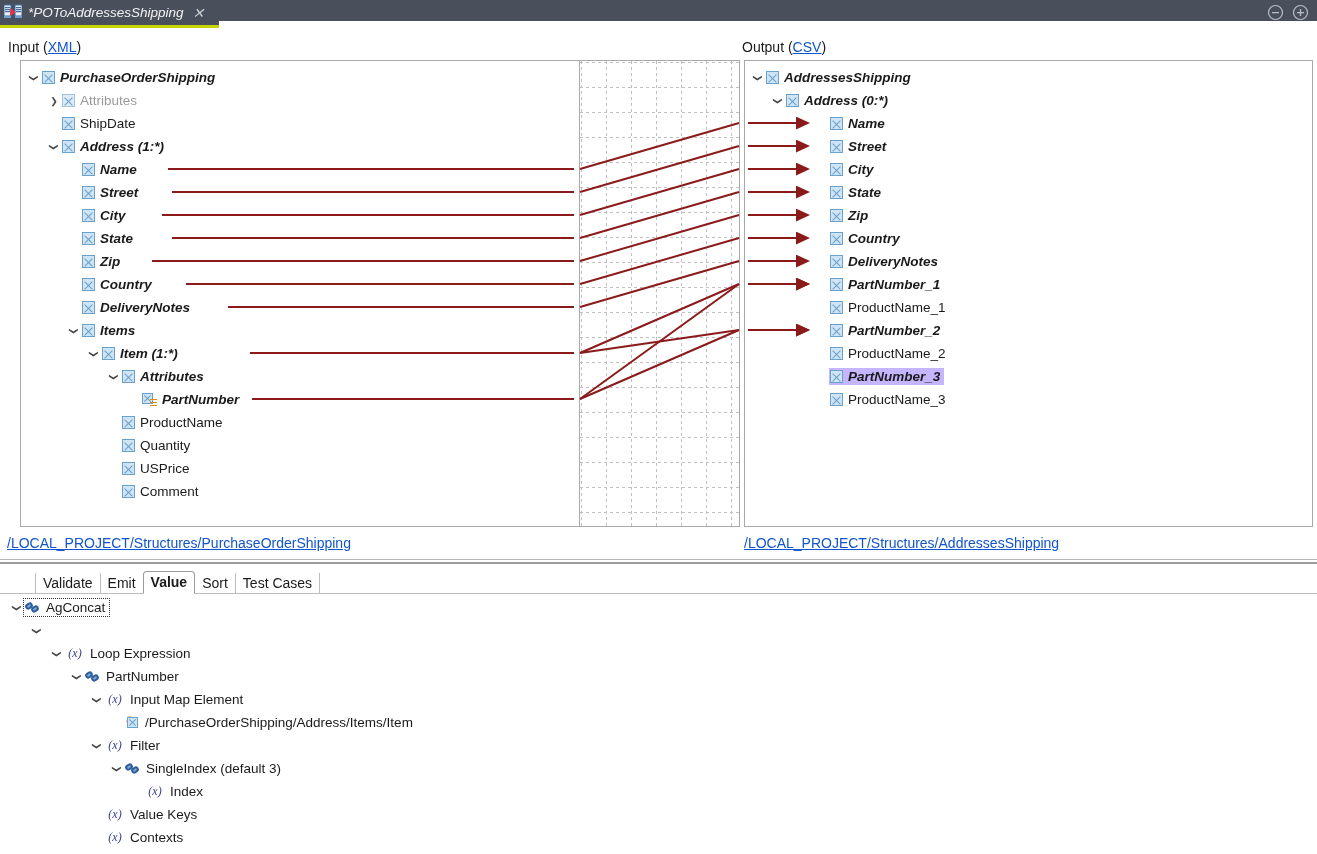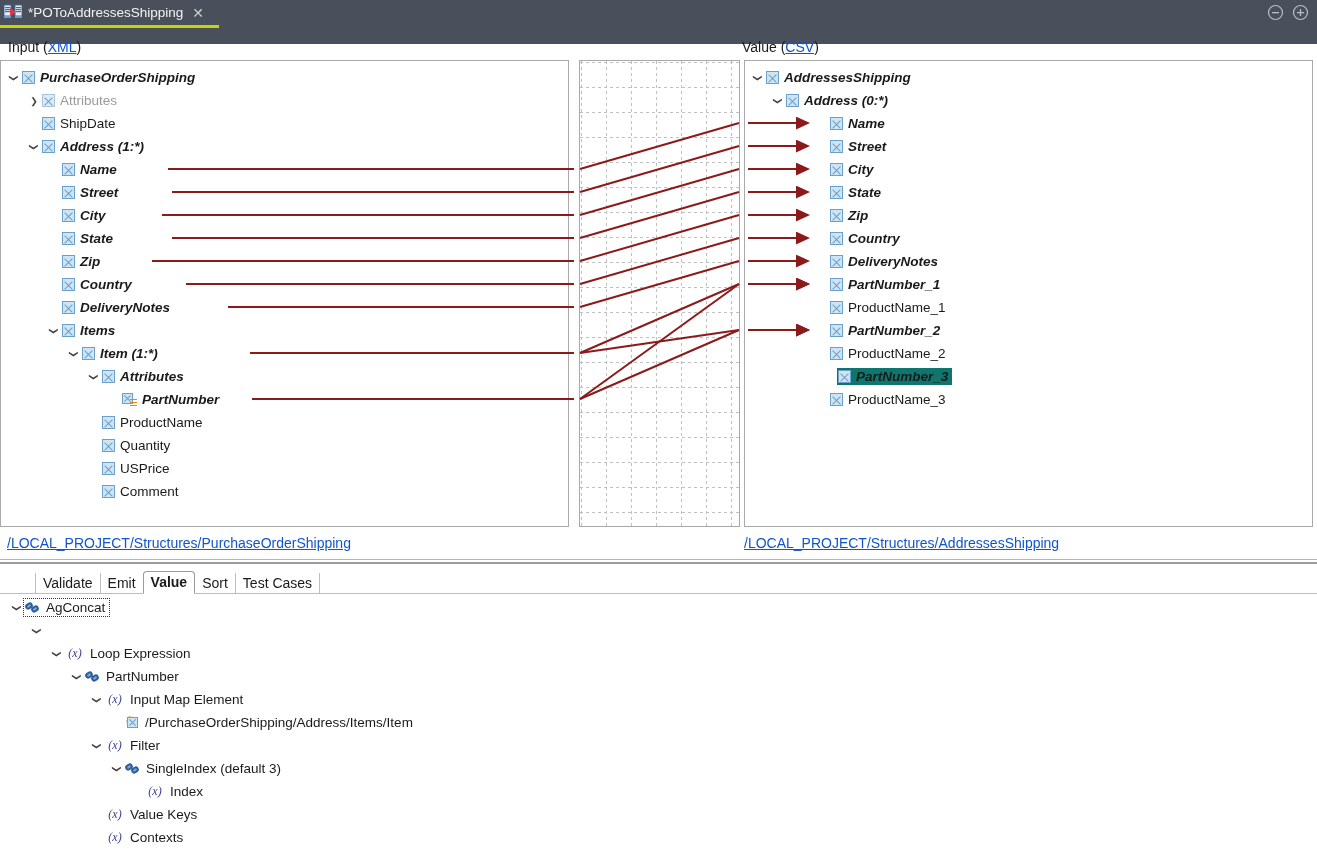--- a/index.html
+++ b/index.html
@@ -7,22 +7,23 @@
     margin: 0; padding: 0;
     width: 1317px; height: 854px;
     background: #ffffff;
     font-family: "Liberation Sans", sans-serif;
     overflow: hidden;
   }
   #root { position: relative; width: 1317px; height: 854px; }
 
   
   .titlebar {
-    position: absolute; left:0; top:0; width:1317px; height:44px;
+    position: absolute; left:0; top:0; width:1317px; height:21px;
     background: #4a4f5c;
+    font-style: italic;
   }
   .tab-doc {
     position:absolute; left:0; top:0; height:28px;
     display:flex; align-items:center; gap:6px;
     padding: 0 8px 0 4px;
     background:#4a4f5c;
     border-bottom:3px solid #c8d400;
   }
   .tab-doc-title {
     color:#f2f2f2; font-size:13.5px; white-space:nowrap;
@@ -65,21 +66,21 @@
   }
   .row .twisty {
     width:14px; height:14px; flex:0 0 14px;
     display:flex; align-items:center; justify-content:center;
     color:#444; font-size:9px; cursor:pointer;
   }
   .row .twisty.empty { visibility:hidden; }
   .row .lbl { margin-left:5px; }
   .row.bold .lbl { font-weight:bold; font-style:italic; }
   .row.dim .lbl { color:#9a9a9a; }
-  .row.selected .lbl-wrap { background:#0f766e;margin-left:8px; }
+  .row.selected .lbl-wrap { background:#c4b5fd; }
   .lbl-wrap { display:flex; align-items:center; padding:1px 4px 1px 1px; }
   .row.focus .lbl-wrap { outline:1px dotted #333; }
 
   
   .ico-chk {
     width:13px; height:13px; flex:0 0 13px;
     border:1px solid #6aa0cc; background:#cfe4f5; position:relative;
   }
   .ico-chk::before, .ico-chk::after {
     content:''; position:absolute; left:0; top:50%;
@@ -196,24 +197,24 @@
             <rect x="7.85" y="5" width="1.3" height="7" fill="#b9bdc6"></rect>
           </svg>
       </span>
     </div>
   </div>
 
   <div class="panel-label" style="left:8px; top:39px;text-align:right;">
     <span>Input (</span><a>XML</a><span>)</span>
   </div>
   <div class="panel-label" style="left:742px; top:39px;">
-    <span>Value (</span><a>CSV</a><span>)</span>
+    <span>Output (</span><a>CSV</a><span>)</span>
   </div>
 
-  <div class="treebox" id="input-tree" style="left:0; top:60px; width:569px; height:467px;">
+  <div class="treebox" id="input-tree" style="left:20px; top:60px; width:569px; height:467px;">
       <div class="row bold" style="top: 5px; left: 6px;">
         <span class="twisty" style="transform: rotate(90deg);">❯</span>
         <span class="lbl-wrap">
           <span class="ico-chk"></span>
           <span class="lbl">PurchaseOrderShipping</span>
         </span>
       </div>
       <div class="row dim" style="top: 28px; left: 26px;">
         <span class="twisty">❯</span>
         <span class="lbl-wrap">

